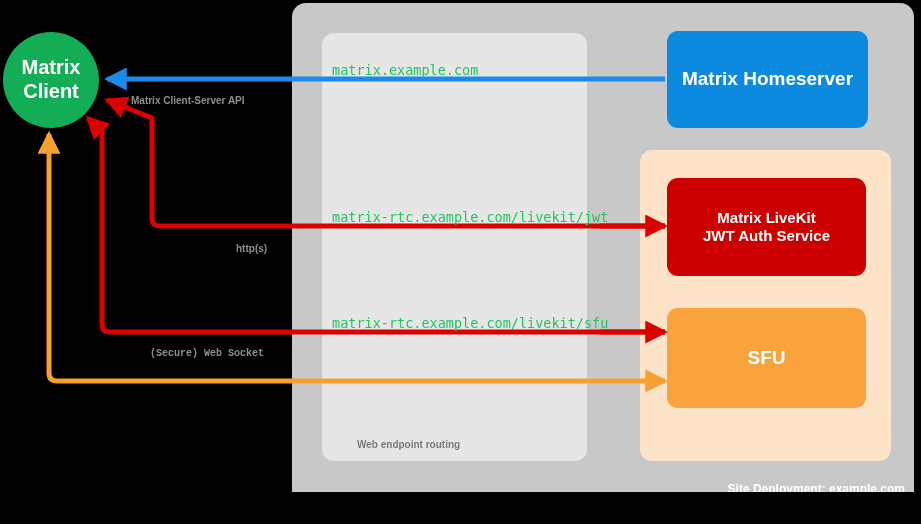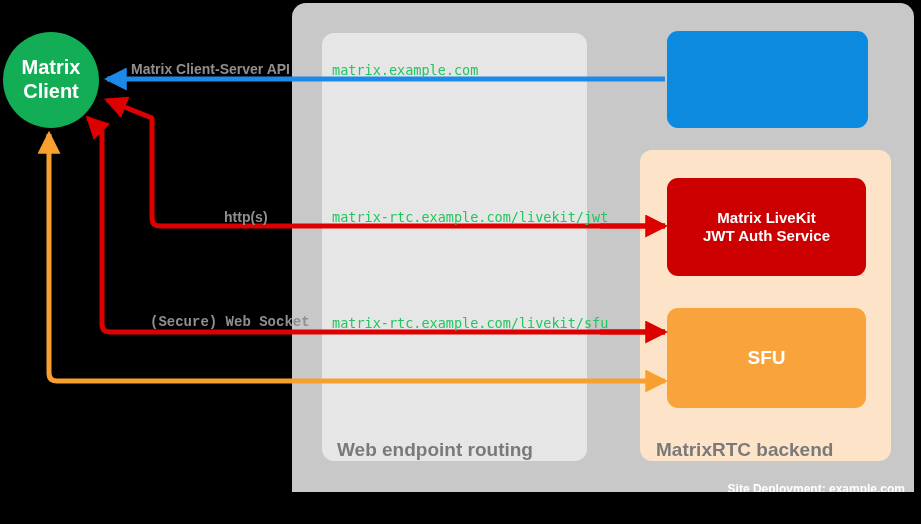--- a/index.html
+++ b/index.html
@@ -35,37 +35,39 @@
     color: #ffffff;
     font-weight: bold;
     line-height: 1.18;
     pointer-events: none;
     white-space: pre-line;
   }
   .container-label {
     position: absolute;
     color: #7a7a7a;
     font-weight: bold;
-    font-size: 19px;
+    font-size: 10px;
     white-space: nowrap;
+    margin-left: 20px;
   }
   .site-label {
     position: absolute;
     color: #ffffff;
     font-weight: bold;
     font-size: 12px;
     white-space: nowrap;
     text-align: right;
   }
   .edge-label {
     position: absolute;
     color: #8f8f8f;
-    font-size: 14px;
+    font-size: 10px;
     font-weight: bold;
     white-space: nowrap;
+    margin-top: 34px;
   }
   .url-label {
     position: absolute;
     color: #22c55e;
     font-size: 13.5px;
     font-family: "DejaVu Sans Mono", "Liberation Mono", monospace;
     white-space: nowrap;
   }
 </style>
 </head>
@@ -111,35 +113,35 @@
 
     <path d="M 600 226 L 665 226" fill="none" stroke="#DD0000" stroke-width="5" marker-end="url(#arrow-red)"></path>
     <path d="M 600 332 L 665 332" fill="none" stroke="#DD0000" stroke-width="5" marker-end="url(#arrow-red)"></path>
 
     <path d="M 49 134 L 49 373 Q 49 381 57 381 L 665 381" fill="none" stroke="#F7A030" stroke-width="5" stroke-linejoin="round" marker-start="url(#arrow-orange)" marker-end="url(#arrow-orange)"></path>
   </svg>
 
   <div class="node-label" style="left:3px; top:32px; width:96px; height:96px; font-size:20px;">Matrix
 Client</div>
 
+  <div class="node-label" style="left:667px; top:31px; width:201px; height:97px; font-size:19px;">Matrix Homeserver</div>
 
   <div class="node-label" style="left:667px; top:178px; width:199px; height:98px; font-size:15px;">Matrix LiveKit
 JWT Auth Service</div>
 
   <div class="node-label" style="left:667px; top:308px; width:199px; height:100px; font-size:19px;">SFU</div>
 
   <div class="container-label" style="left:337px; top:439px;">Web endpoint routing</div>
 
-  <div class="container-label" style="left:656px; top:439px;">MatrixRTC backend</div>
 
   <div class="site-label" style="left:505px; top:482px; width:400px;">Site Deployment: example.com</div>
 
   <div class="edge-label" style="left:131px; top:61px;">Matrix Client-Server API</div>
 
-  <div class="edge-label" style="left:224px; top:209px;">http(s)</div>
+  <div class="edge-label" style="left:236px; top:209px;">http(s)</div>
 
   <div class="edge-label" style="left:150px; top:314px;font-family:Liberation Mono, monospace;">(Secure) Web Socket</div>
 
 
   <div class="url-label" style="left:332px; top:62px;">matrix.example.com</div>
 
   <div class="url-label" style="left:332px; top:209px;">matrix-rtc.example.com/livekit/jwt</div>
 
   <div class="url-label" style="left:332px; top:315px;">matrix-rtc.example.com/livekit/sfu</div>
 

